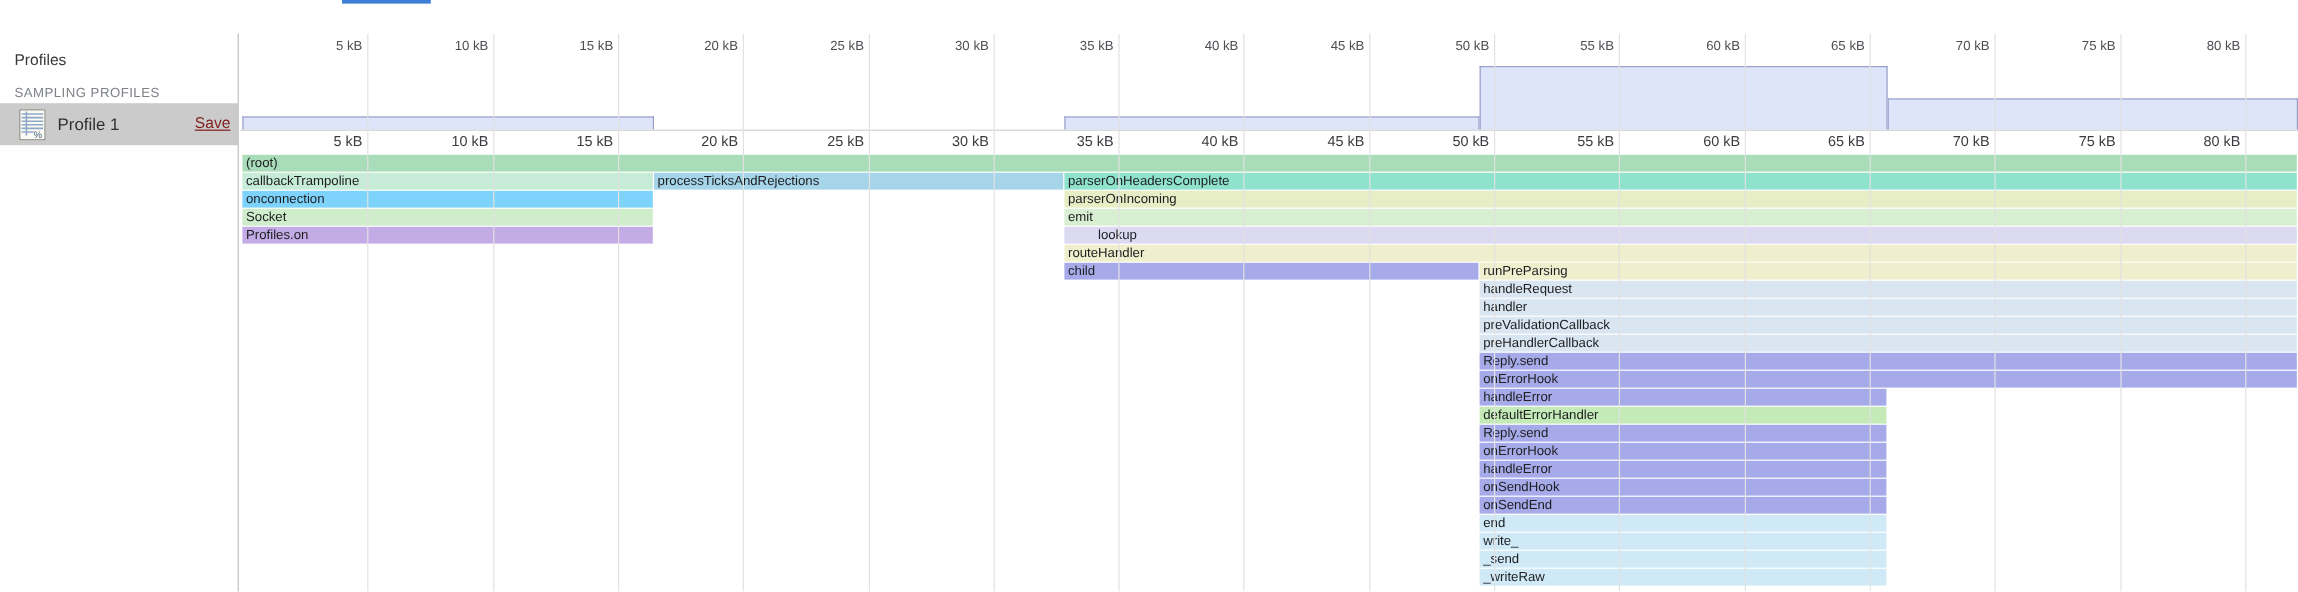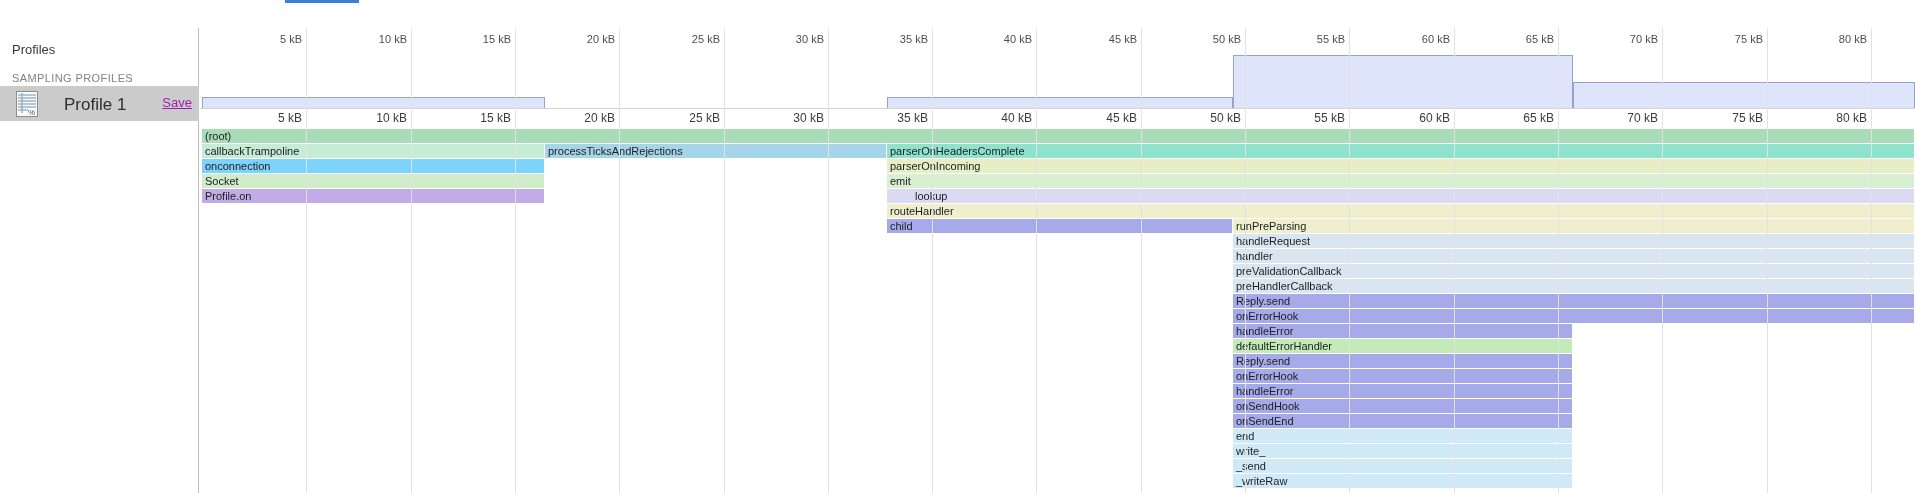--- a/index.html
+++ b/index.html
@@ -24,22 +24,22 @@
   .chart-select .val { position:absolute; left:9px; top:2px; font-size:13px; color:#33373c; }
   .chart-select .caret { position:absolute; right:10px; top:4px; font-size:10px; color:#5a5f66; }
 
   
   .sidebar { position:absolute; left:0; top:28px; width:199px; height:465px; background:#fff;
              border-right:1px solid #bdbdbd; }
   .sb-title { position:absolute; left:12px; top:14px; font-size:13px; color:#38393b; }
   .sb-section { position:absolute; left:12px; top:44px; font-size:11px; color:#7e8287; letter-spacing:.4px; }
   .profile-row { position:absolute; left:0; top:58px; width:199px; height:35px; background:#cbcbcb; cursor:pointer; }
   .profile-icon { position:absolute; left:16px; top:5px; }
-  .profile-name { position:absolute; left:64px; top:9px; font-size:17px; color:#2e2f31; }
-  .save-link { position:absolute; right:7px; top:9px; font-size:13px; color:#a21caf;
+  .profile-name { position:absolute; left:48px; top:9px; font-size:14px; color:#2e2f31; }
+  .save-link { position:absolute; right:7px; top:9px; font-size:13px; color:#7f1d1d;
                text-decoration:underline; cursor:pointer; }
 
   
   .chart-pane { position:absolute; left:200px; top:28px; width:1715px; height:465px; background:#fff; overflow:hidden; }
   .gridline { position:absolute; top:0; width:1px; height:465px; background:#e2e2e2; }
   .ruler-label { position:absolute; width:64px; text-align:right; color:#4c4e52; }
   .ruler-label.top { top:5px; font-size:11px; }
   .ruler-label.bottom { top:83px; font-size:12px; color:#3a3c3f; }
   .overview { position:absolute; left:0; top:19px; width:1715px; height:61px; cursor:crosshair; }
   .ov-seg { position:absolute; bottom:0; border:1px solid #99a1c8; border-bottom:none; }
@@ -89,21 +89,21 @@
     <div class="ov-baseline"></div>
     <div class="flame">
         <div class="bar" style="left: 2px; width: 1712px; top: 0px; height: 14px; background: rgb(169, 220, 184);">(root)</div>
         <div class="bar" style="left: 2px; width: 342px; top: 15px; height: 14px; background: rgb(198, 235, 214);">callbackTrampoline</div>
         <div class="bar" style="left: 345px; width: 341px; top: 15px; height: 14px; background: rgb(166, 212, 232);">processTicksAndRejections</div>
         <div class="bar" style="left: 687px; width: 1027px; top: 15px; height: 14px; background: rgb(143, 227, 205);">parserOnHeadersComplete</div>
         <div class="bar" style="left: 2px; width: 342px; top: 30px; height: 14px; background: #7dd3fc;">onconnection</div>
         <div class="bar" style="left: 687px; width: 1027px; top: 30px; height: 14px; background: rgb(231, 238, 198);">parserOnIncoming</div>
         <div class="bar" style="left: 687px; width: 1027px; top: 45px; height: 14px; background: rgb(217, 239, 210);">emit</div>
         <div class="bar" style="left: 2px; width: 342px; top: 45px; height: 14px; background: rgb(207, 236, 203);">Socket</div>
-        <div class="bar" style="left: 2px; width: 342px; top: 60px; height: 14px; background: rgb(195, 172, 229);">Profile.on</div>
+        <div class="bar" style="left: 2px; width: 342px; top: 60px; height: 14px; background: rgb(195, 172, 229);">Profiles.on</div>
         <div class="bar" style="left: 687px; width: 1027px; top: 60px; height: 14px; background: rgb(220, 217, 243); padding-left: 28px;">lookup</div>
         <div class="bar" style="left: 687px; width: 1027px; top: 75px; height: 14px; background: rgb(239, 238, 205);">routeHandler</div>
         <div class="bar dotted" style="left: 687px; width: 345px; top: 90px; height: 14px; background: rgb(166, 170, 233);">child</div>
         <div class="bar" style="left: 1033px; width: 681px; top: 90px; height: 14px; background: rgb(239, 238, 205);">runPreParsing</div>
         <div class="bar" style="left: 1033px; width: 681px; top: 105px; height: 14px; background: rgb(217, 229, 240);">handleRequest</div>
         <div class="bar" style="left: 1033px; width: 681px; top: 120px; height: 14px; background: rgb(217, 229, 240);">handler</div>
         <div class="bar" style="left: 1033px; width: 681px; top: 135px; height: 14px; background: rgb(217, 229, 240);">preValidationCallback</div>
         <div class="bar" style="left: 1033px; width: 681px; top: 150px; height: 14px; background: rgb(217, 229, 240);">preHandlerCallback</div>
         <div class="bar" style="left: 1033px; width: 681px; top: 165px; height: 14px; background: rgb(166, 170, 233);">Reply.send</div>
         <div class="bar" style="left: 1033px; width: 681px; top: 180px; height: 14px; background: rgb(166, 170, 233);">onErrorHook</div>

